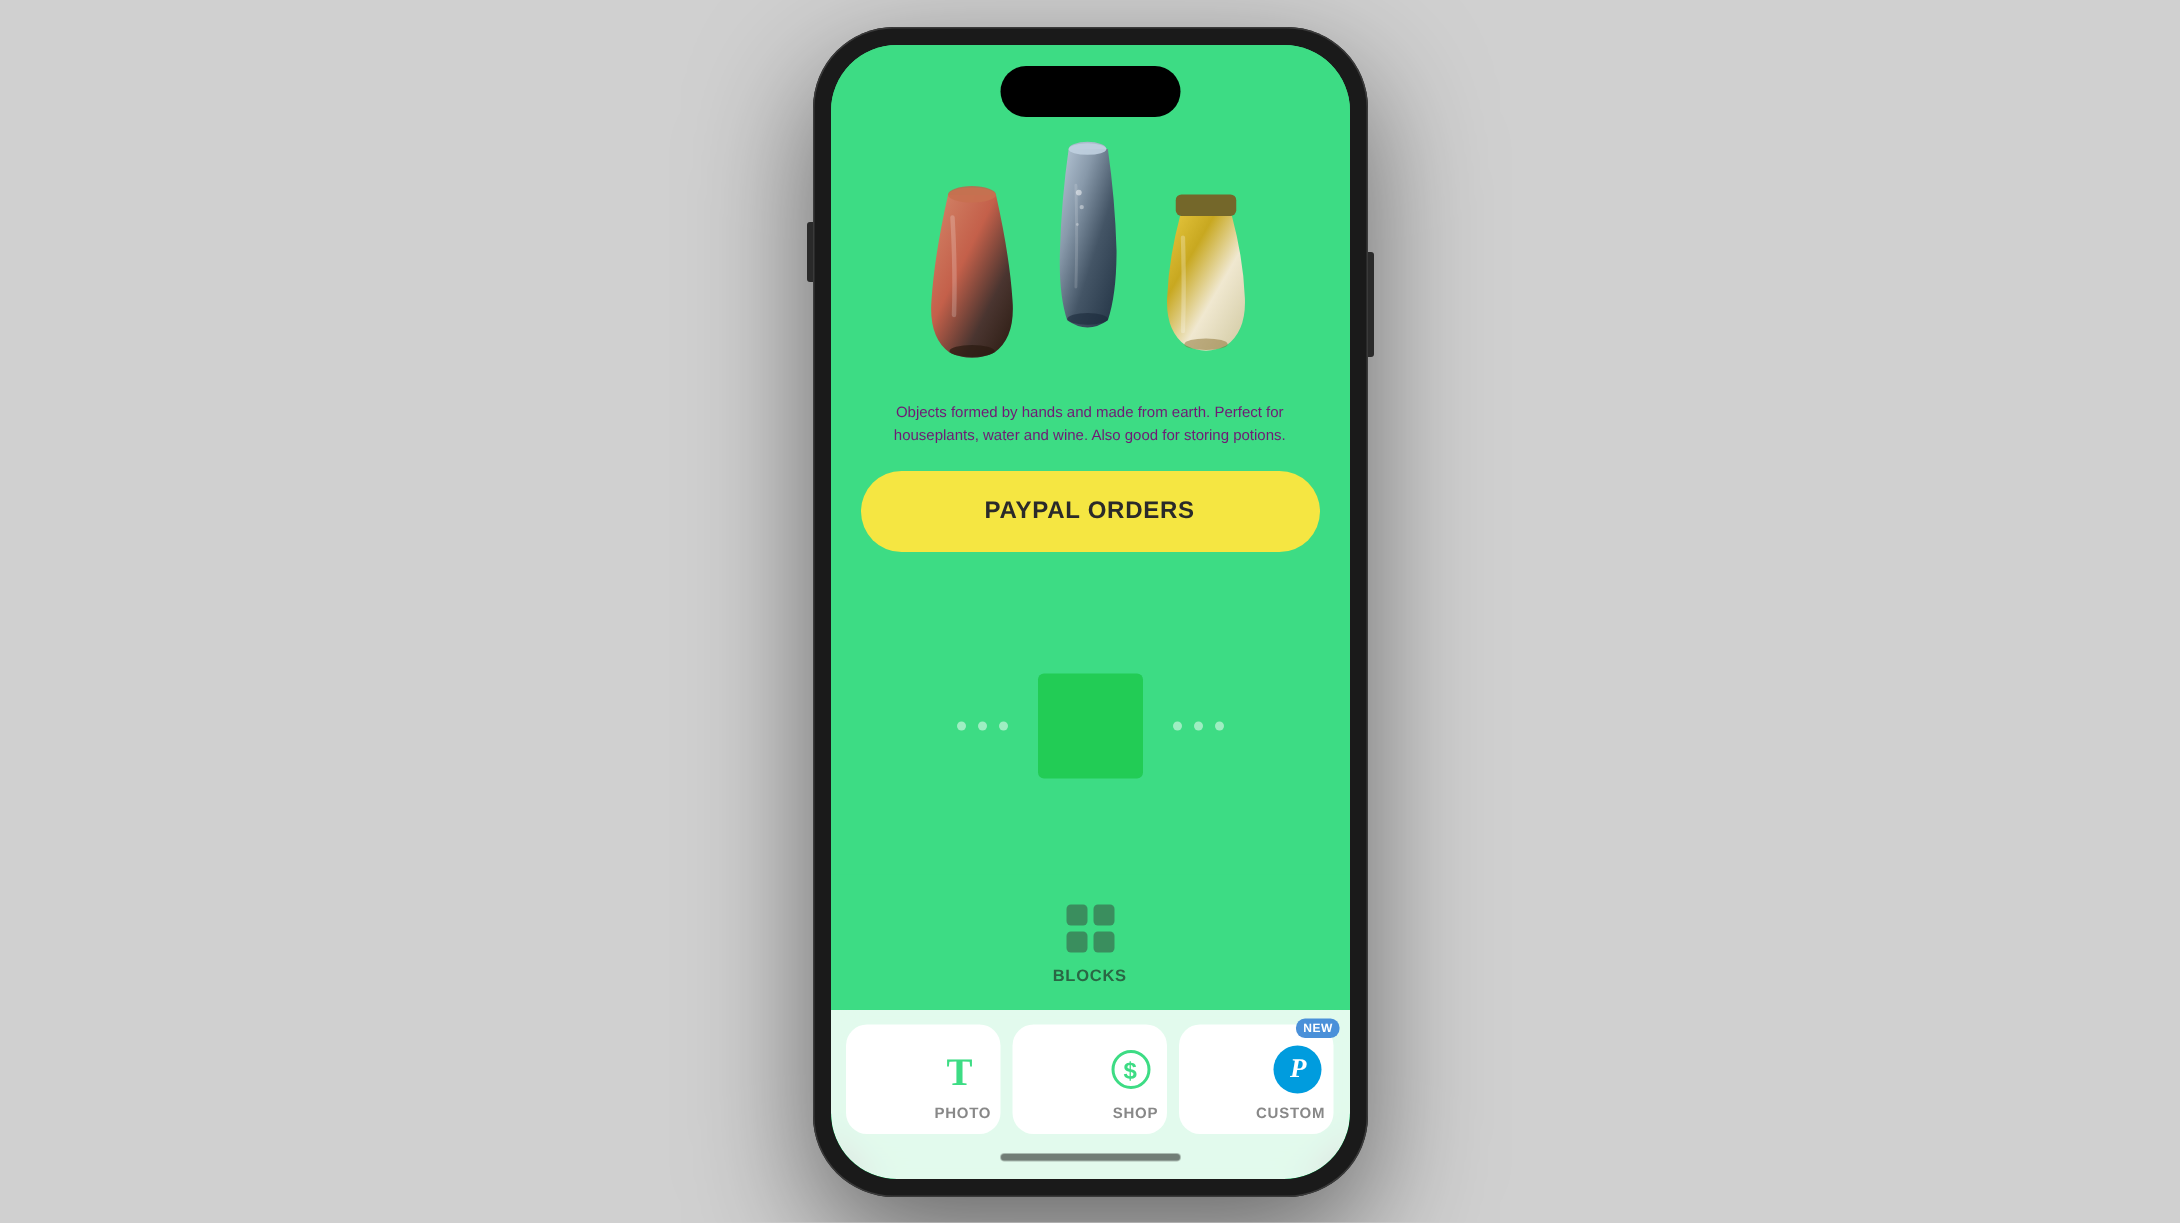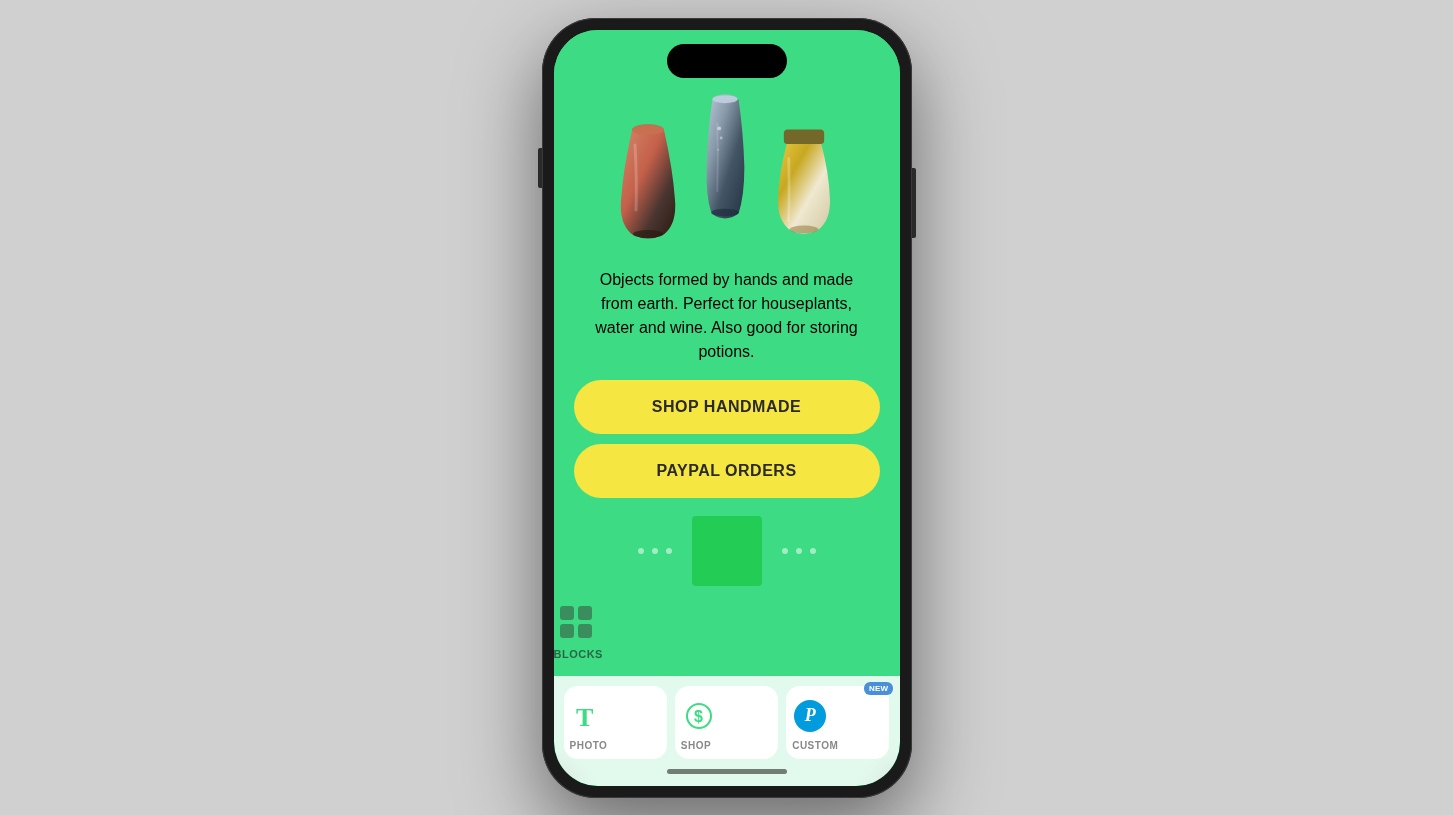--- a/index.html
+++ b/index.html
@@ -124,22 +124,22 @@
     }
 
     
     .description {
       padding: 18px 30px 16px;
       text-align: center;
       background: #3ddc84;
     }
 
     .description-text {
-      font-size: 16px;
-      color: #000000;
+      font-size: 10px;
+      color: #701a75;
       line-height: 1.5;
       font-weight: 400;
     }
 
     
     .buttons-area {
       padding: 0 20px;
       display: flex;
       flex-direction: column;
       gap: 10px;
@@ -200,21 +200,21 @@
 
     
     .blocks-section {
       background: #3ddc84;
       padding-bottom: 8px;
     }
 
     .blocks-icon-area {
       display: flex;
       flex-direction: column;
-      align-items: flex-start;
+      align-items: center;
       padding: 14px 0 8px;
     }
 
     .blocks-icon {
       width: 44px;
       height: 44px;
       display: flex;
       align-items: center;
       justify-content: center;
     }
@@ -234,21 +234,21 @@
       padding: 10px 10px 30px;
       display: flex;
       gap: 8px;
       border-radius: 0 0 44px 44px;
     }
 
     .tool-item {
       flex: 1;
       display: flex;
       flex-direction: column;
-      align-items: flex-start;
+      align-items: flex-end;
       background: #fff;
       border-radius: 14px;
       padding: 12px 6px 8px;
       position: relative;
       cursor: pointer;
     }
 
     .tool-icon {
       width: 36px;
       height: 36px;
@@ -383,21 +383,20 @@
           </div>
 
         </div>
       </div>
 
       <div class="description">
         <p class="description-text">Objects formed by hands and made from earth. Perfect for houseplants, water and wine. Also good for storing potions.</p>
       </div>
 
       <div class="buttons-area">
-        <button class="yellow-btn">SHOP HANDMADE</button>
         <button class="yellow-btn">PAYPAL ORDERS</button>
       </div>
 
       <div class="block-section">
         <div class="green-square-container">
           <div class="dot-group">
             <div class="dot"></div>
             <div class="dot"></div>
             <div class="dot"></div>
           </div>

